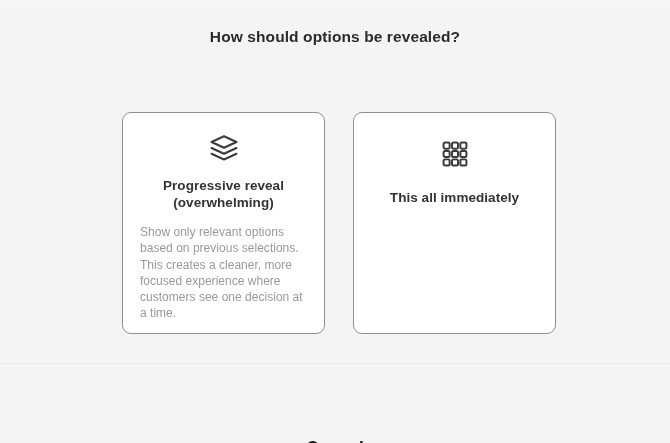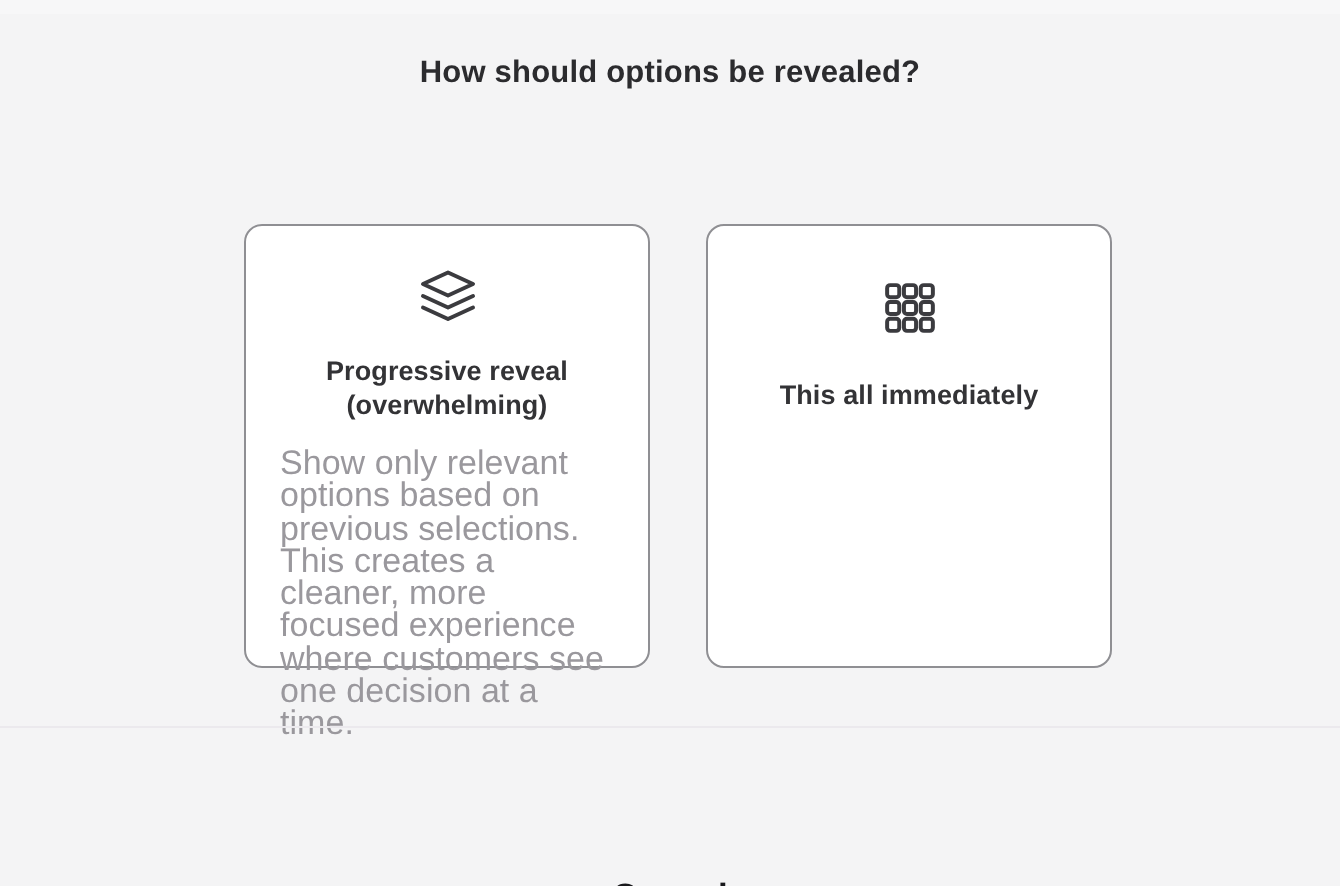--- a/index.html
+++ b/index.html
@@ -96,21 +96,21 @@
     font-size: 13.5px;
     font-weight: bold;
     color: #333336;
     line-height: 17px;
     letter-spacing: 0.05px;
   }
 
   .card-desc {
     margin-top: 13px;
     text-align: left;
-    font-size: 17px;
+    font-size: 12px;
     color: #9a989d;
     line-height: 16.3px;
     letter-spacing: 0.02px;
   }
 
   
   #option-card-2 .card-title {
     margin-top: 14px;
   }
   #option-card-2 .card-desc {

